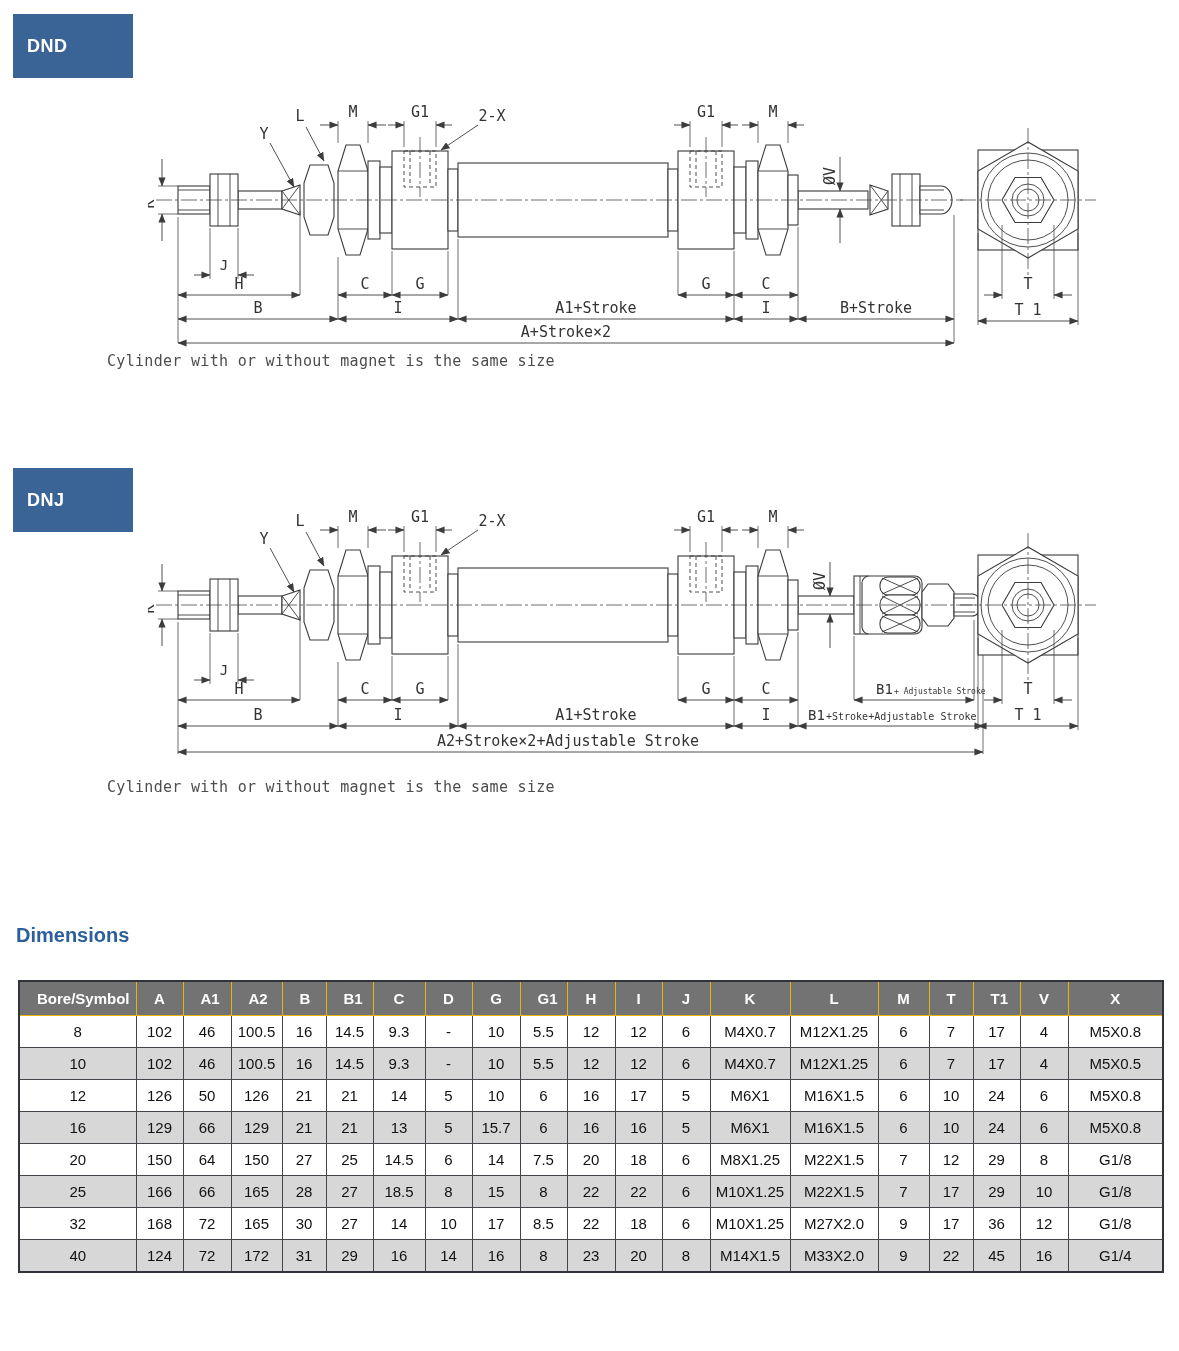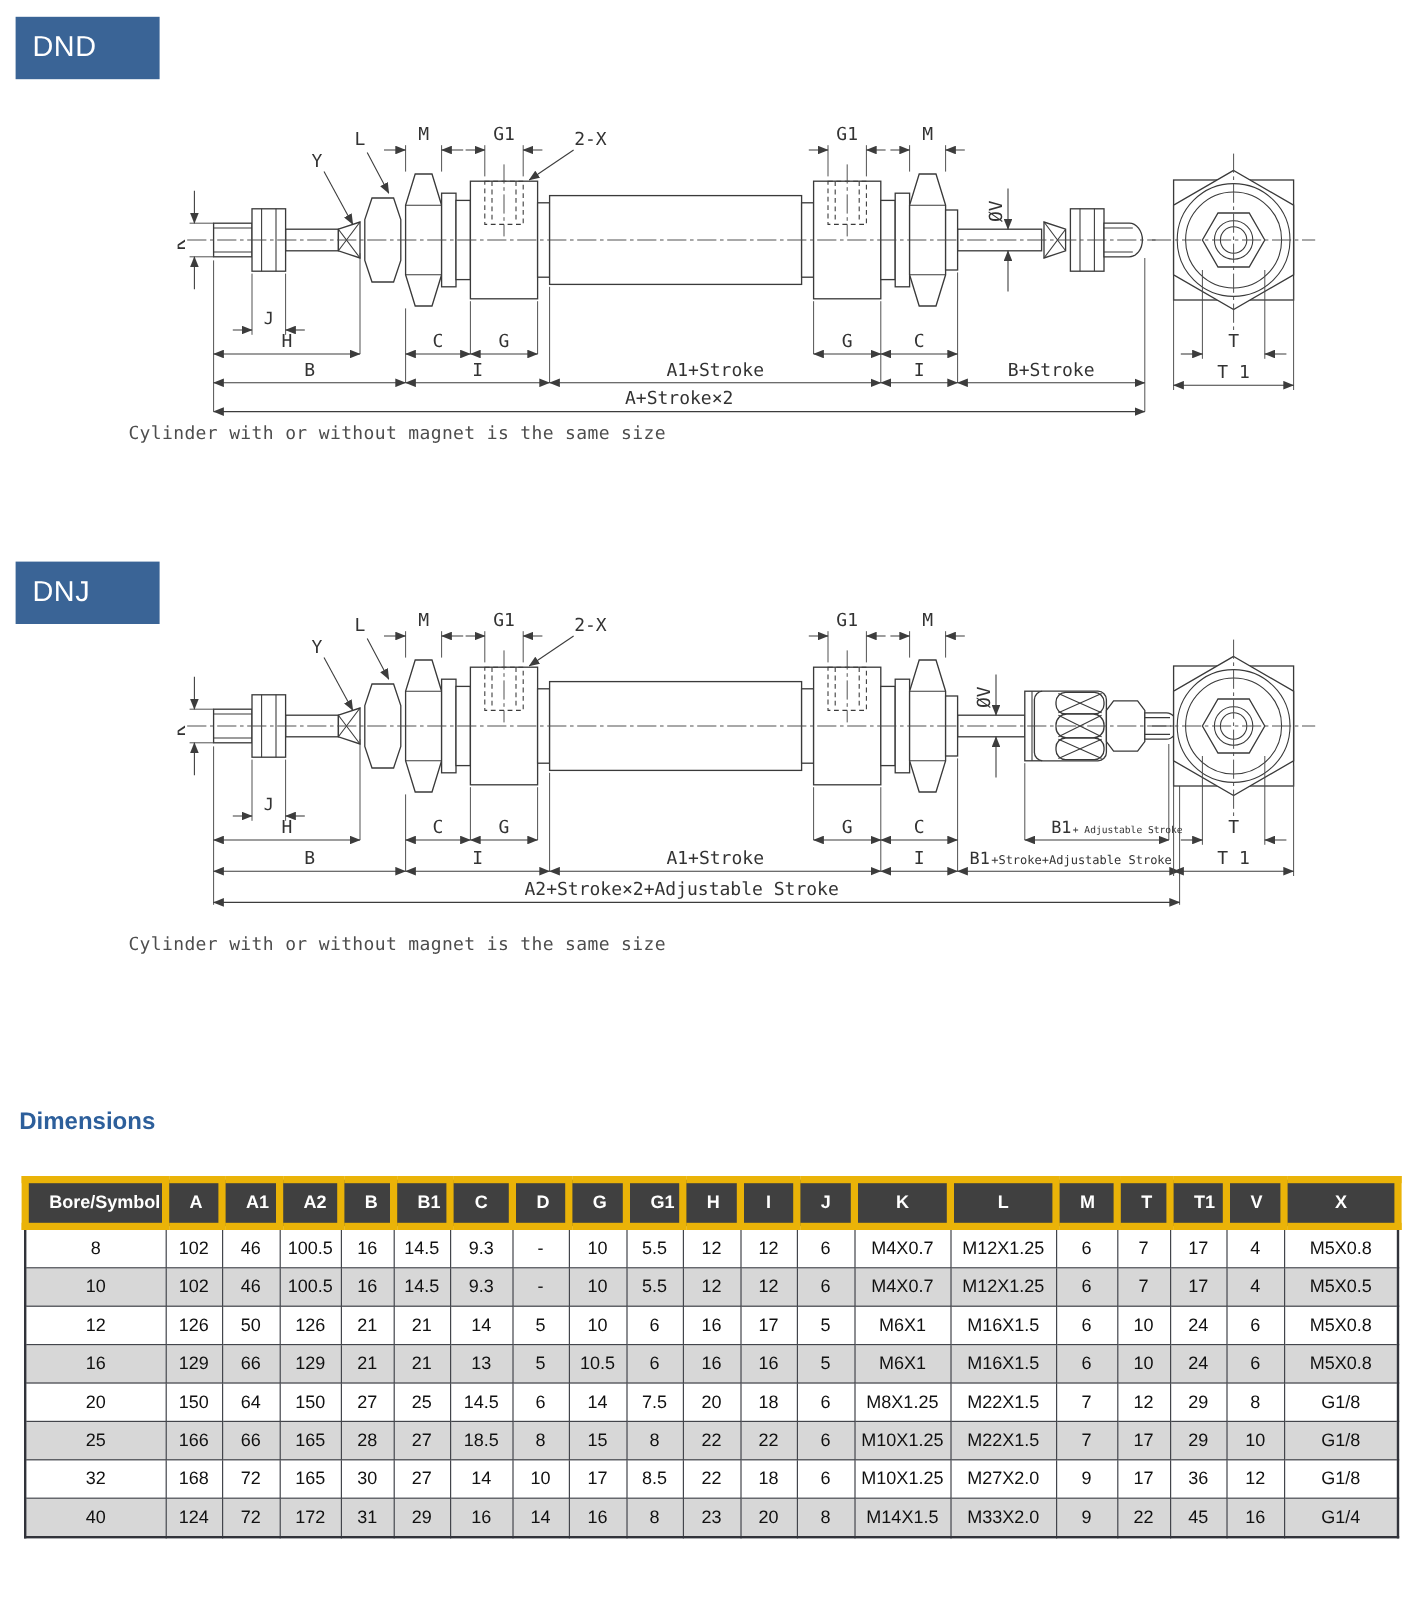--- a/index.html
+++ b/index.html
@@ -1,34 +1,34 @@
 <!DOCTYPE html>
 <html><head>
 <meta charset="utf-8">
 <style>
   html,body{margin:0;padding:0;background:#fff;}
   .page{position:relative;width:1179px;height:1351px;background:#ffffff;
         font-family:"Liberation Sans",sans-serif;overflow:hidden;}
-  .badge{position:absolute;left:13px;width:120px;height:52px;background:#3a6496;
-         color:#fff;font-weight:normal;font-size:24px;display:flex;align-items:center;
+  .badge{position:absolute;left:13px;width:120px;height:64px;background:#3a6496;
+         color:#fff;font-weight:bold;font-size:18px;display:flex;align-items:center;
          padding-left:14px;box-sizing:border-box;letter-spacing:.5px;}
   .badge-dnd{top:14px;}
   .badge-dnj{top:424px;margin-top:44px;}
   .drawing{position:absolute;left:148px;width:980px;}
   .drawing-dnd{top:95px;height:255px;}
   .drawing-dnj{top:500px;height:290px;}
   .caption{position:absolute;left:107px;font-family:"DejaVu Sans Mono",monospace;
            font-size:15px;color:#4d4d4d;letter-spacing:.3px;}
   .caption-dnd{top:352px;}
   .caption-dnj{top:778px;}
   .dim-heading{position:absolute;left:16px;top:924px;font-size:20px;font-weight:bold;
                color:#2d5f9b;}
   .dim-table{position:absolute;left:18px;top:980px;width:1144px;border-collapse:collapse;
              table-layout:fixed;font-size:15px;color:#111;}
-  .dim-table th{background:#404040;color:#fff;font-weight:bold;border:6px solid #eab308;
+  .dim-table th{background:#737373;color:#fff;font-weight:bold;border:1px solid #eab308;
                 height:33px;text-align:center;padding:0 17px;}
   .dim-table td{border:1px solid #43454b;height:31px;text-align:center;background:#fff;
                 padding:0 1px;}
   .dim-table tr:nth-child(even) td{background:#d7d7d7;}
   .dim-table{border:2px solid #31333a;}
   
   svg text{font-family:"DejaVu Sans Mono",monospace;fill:#333;}
   .lb{font-size:15px;}
   .lbB{font-size:14px;}
   .lbs{font-size:8px;}
@@ -507,21 +507,21 @@
         </tr>
         <tr>
           <td>16</td>
           <td>129</td>
           <td>66</td>
           <td>129</td>
           <td>21</td>
           <td>21</td>
           <td>13</td>
           <td>5</td>
-          <td>10.5</td>
+          <td>15.7</td>
           <td>6</td>
           <td>16</td>
           <td>16</td>
           <td>5</td>
           <td>M6X1</td>
           <td>M16X1.5</td>
           <td>6</td>
           <td>10</td>
           <td>24</td>
           <td>6</td>

